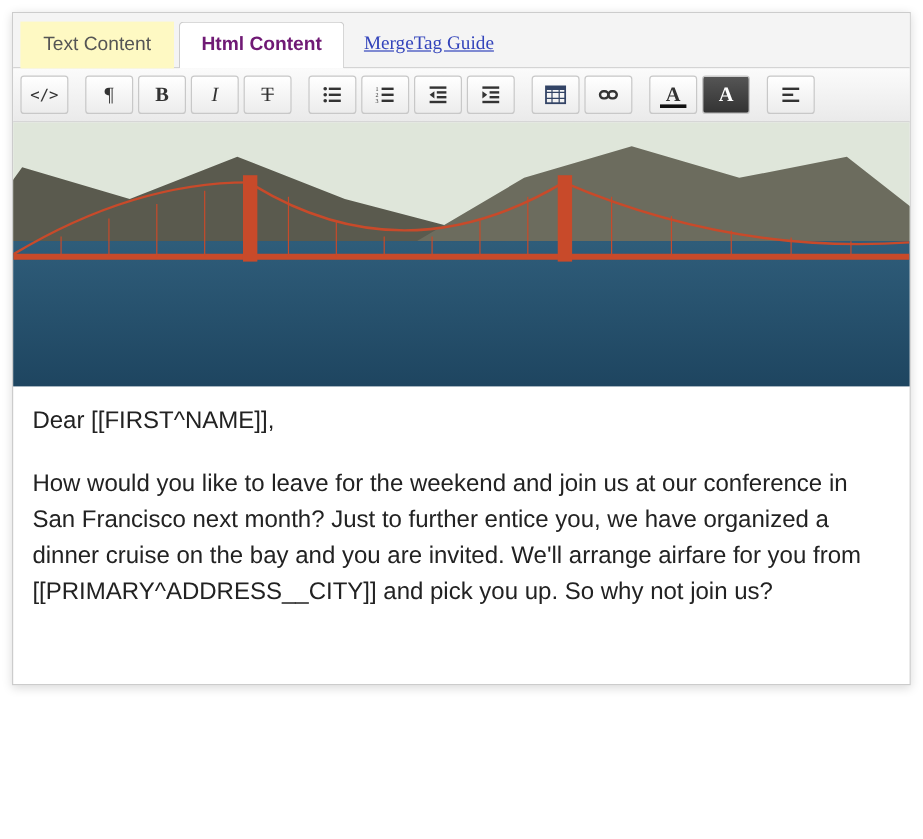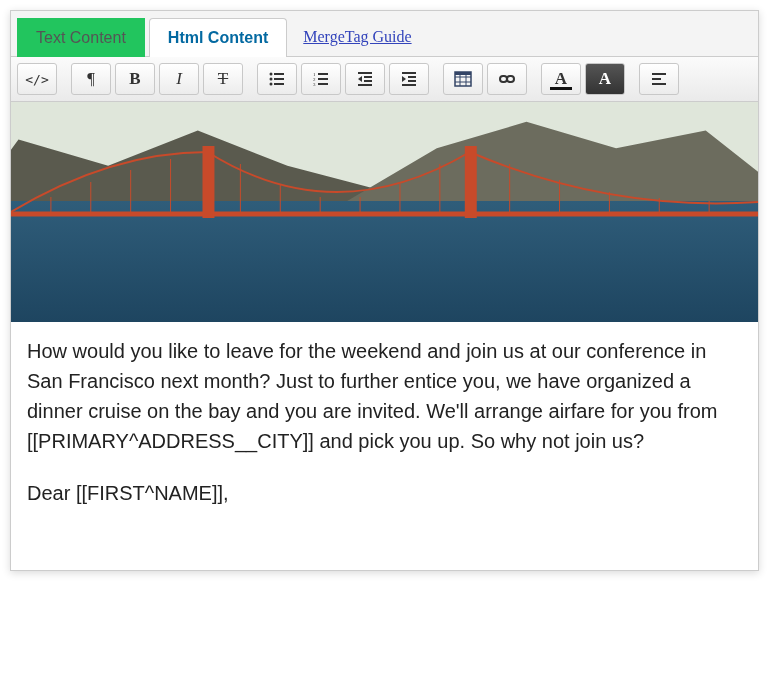--- a/index.html
+++ b/index.html
@@ -26,27 +26,27 @@
   .tab {
     padding: 10px 18px;
     font-size: 16px;
     color: #555;
     border: 1px solid transparent;
     border-bottom: none;
     margin-right: 4px;
     cursor: pointer;
     position: relative;
     top: 1px;
-    background: #22c55e;
+    background: #fef9c3;
   }
   .tab.active {
     background: #fff;
     border-color: #ccc;
     border-radius: 4px 4px 0 0;
-    color: #0369a1;
+    color: #701a75;
     font-weight: 600;
   }
   .mergetag-link {
     padding: 10px 12px;
     font-size: 16px;
     color: #3344bb;
     text-decoration: underline;
     cursor: pointer;
     font-family: Liberation Serif, serif;
   }
@@ -242,17 +242,17 @@
         <line x1="500" y1="62" x2="500" y2="112"></line>
         <line x1="550" y1="78" x2="550" y2="112"></line>
         <line x1="600" y1="90" x2="600" y2="112"></line>
         <line x1="650" y1="96" x2="650" y2="112"></line>
         <line x1="700" y1="99" x2="700" y2="112"></line>
       </g>
     </svg>
   </div>
 
   <div class="body-text">
+    <p>Dear [[FIRST^NAME]],</p>
     <p>How would you like to leave  for the weekend and join us at our conference in San Francisco next month? Just to further entice you, we have organized a dinner cruise on the bay and you are invited. We'll arrange airfare for you from [[PRIMARY^ADDRESS__CITY]] and pick you up. So why not join us?</p>
-    <p>Dear [[FIRST^NAME]],</p>
   </div>
 
 </div>
 
 </body></html>

